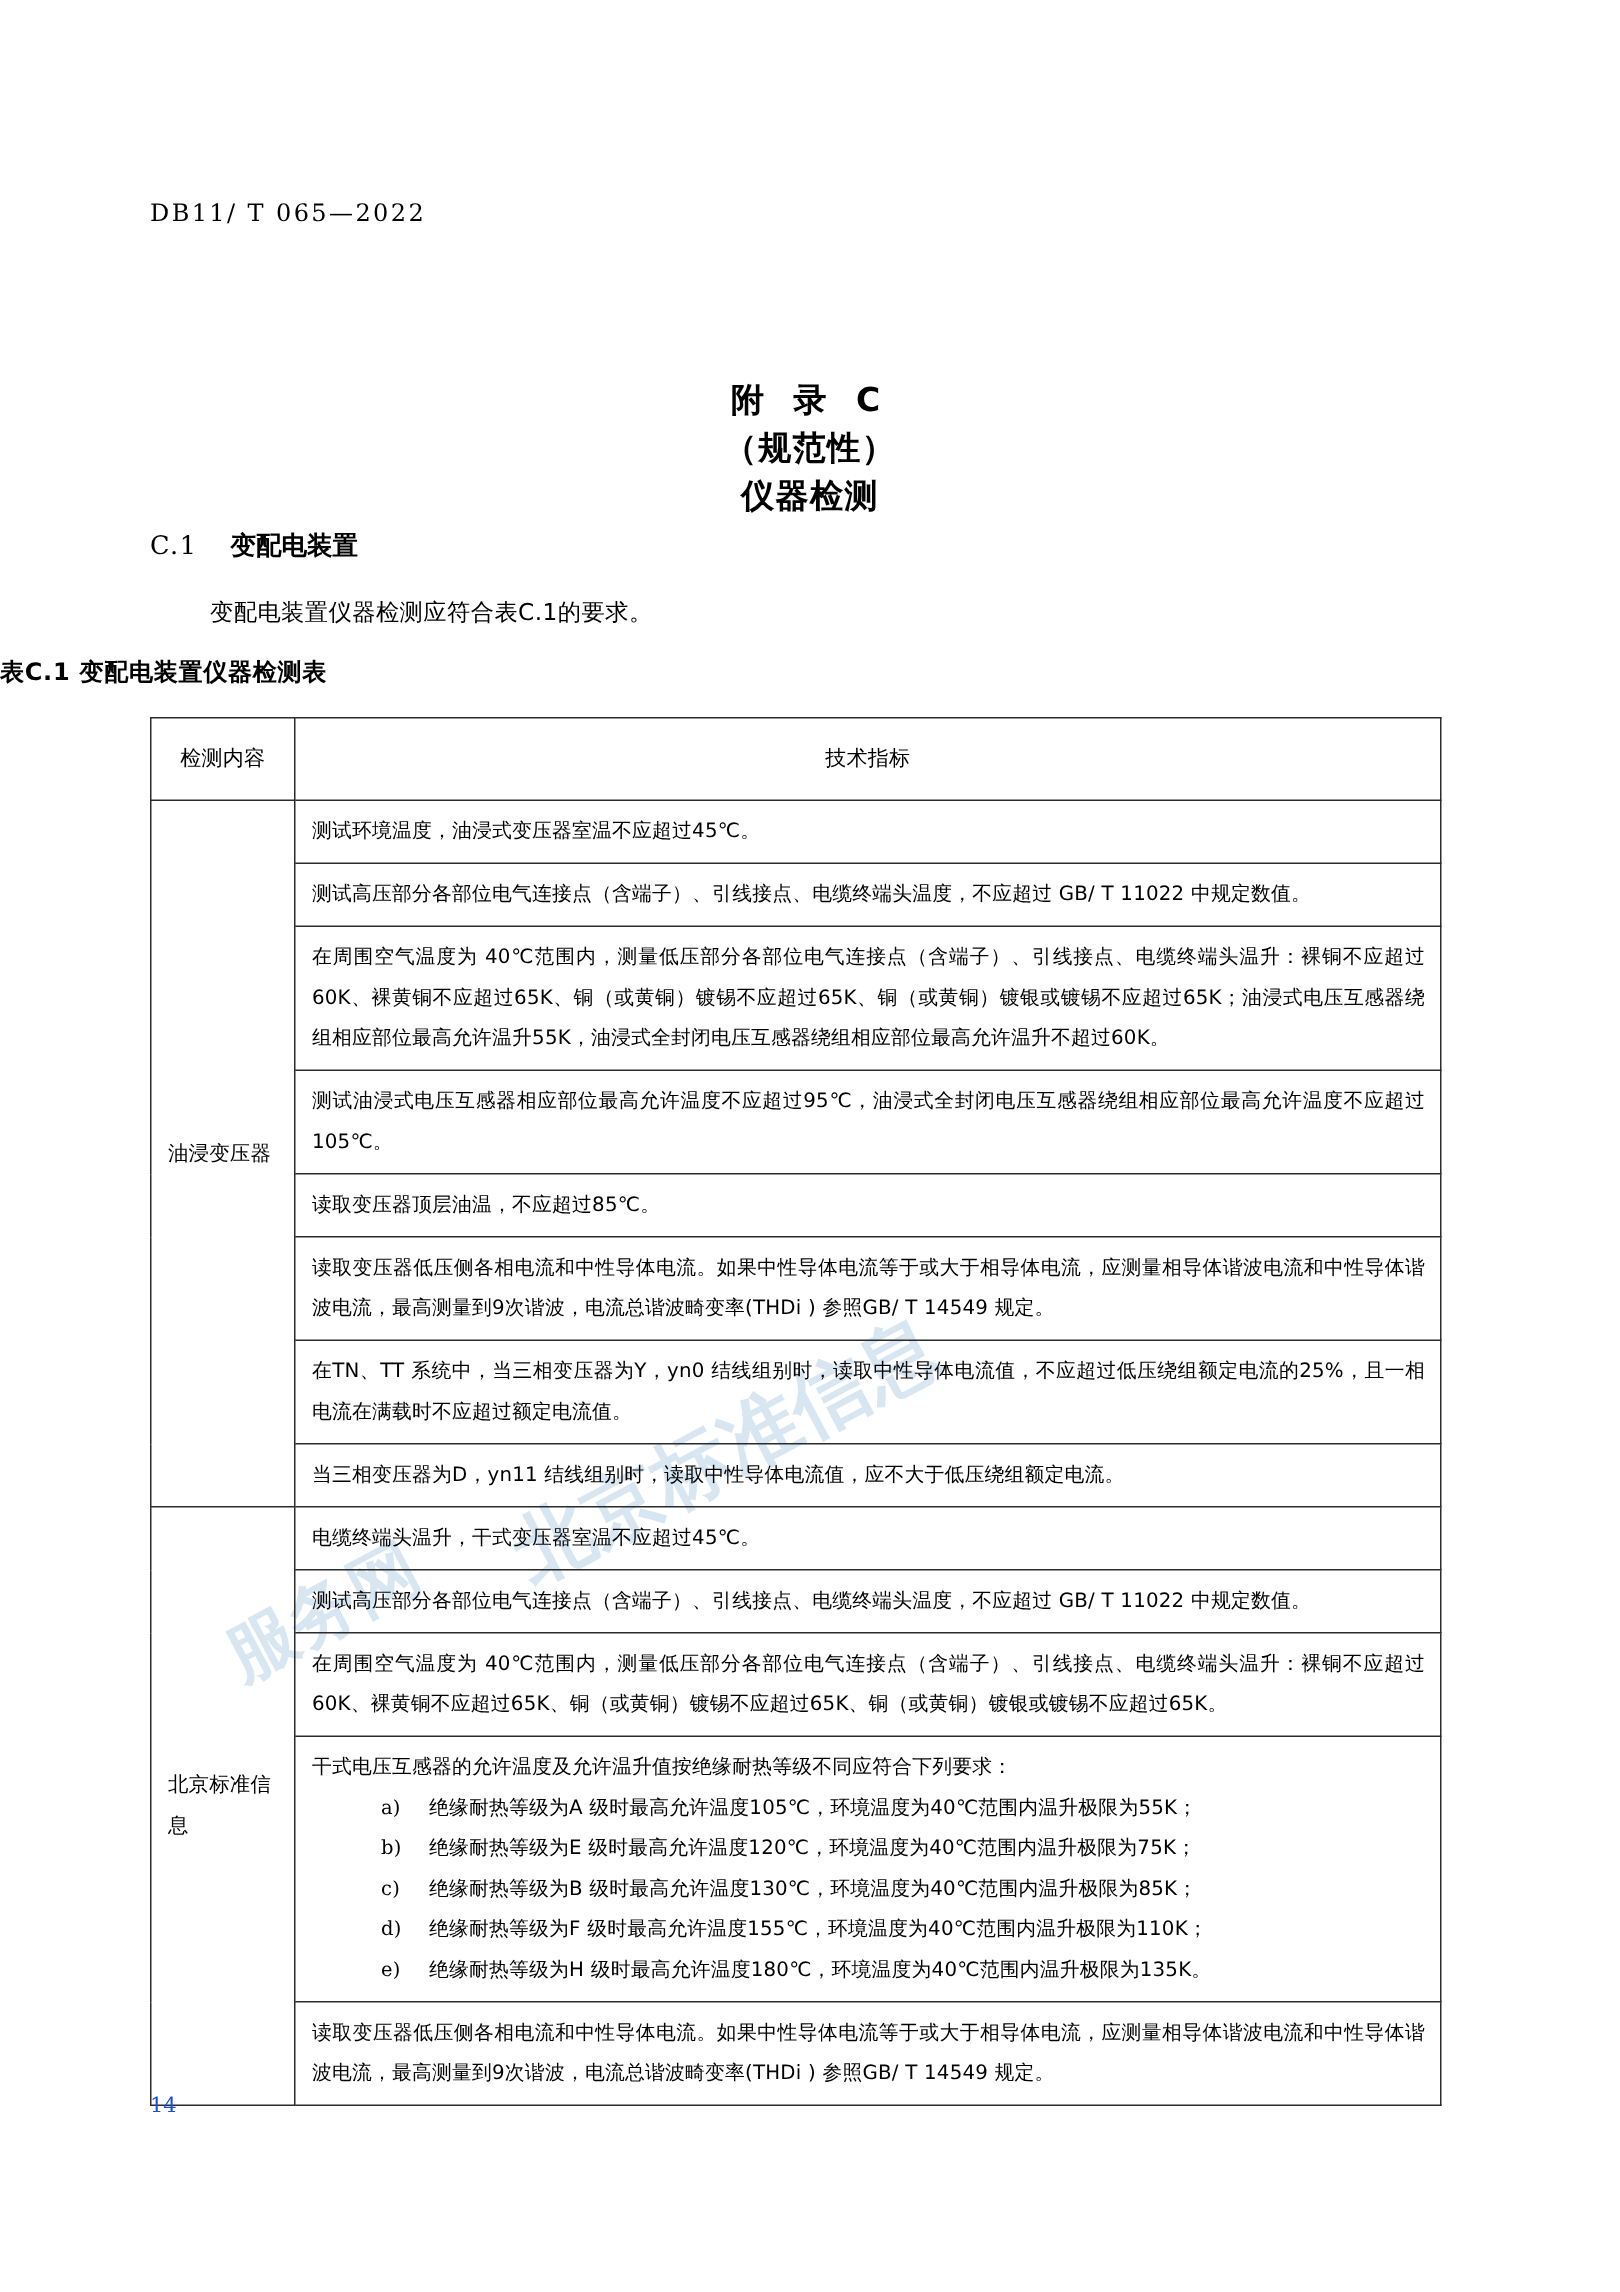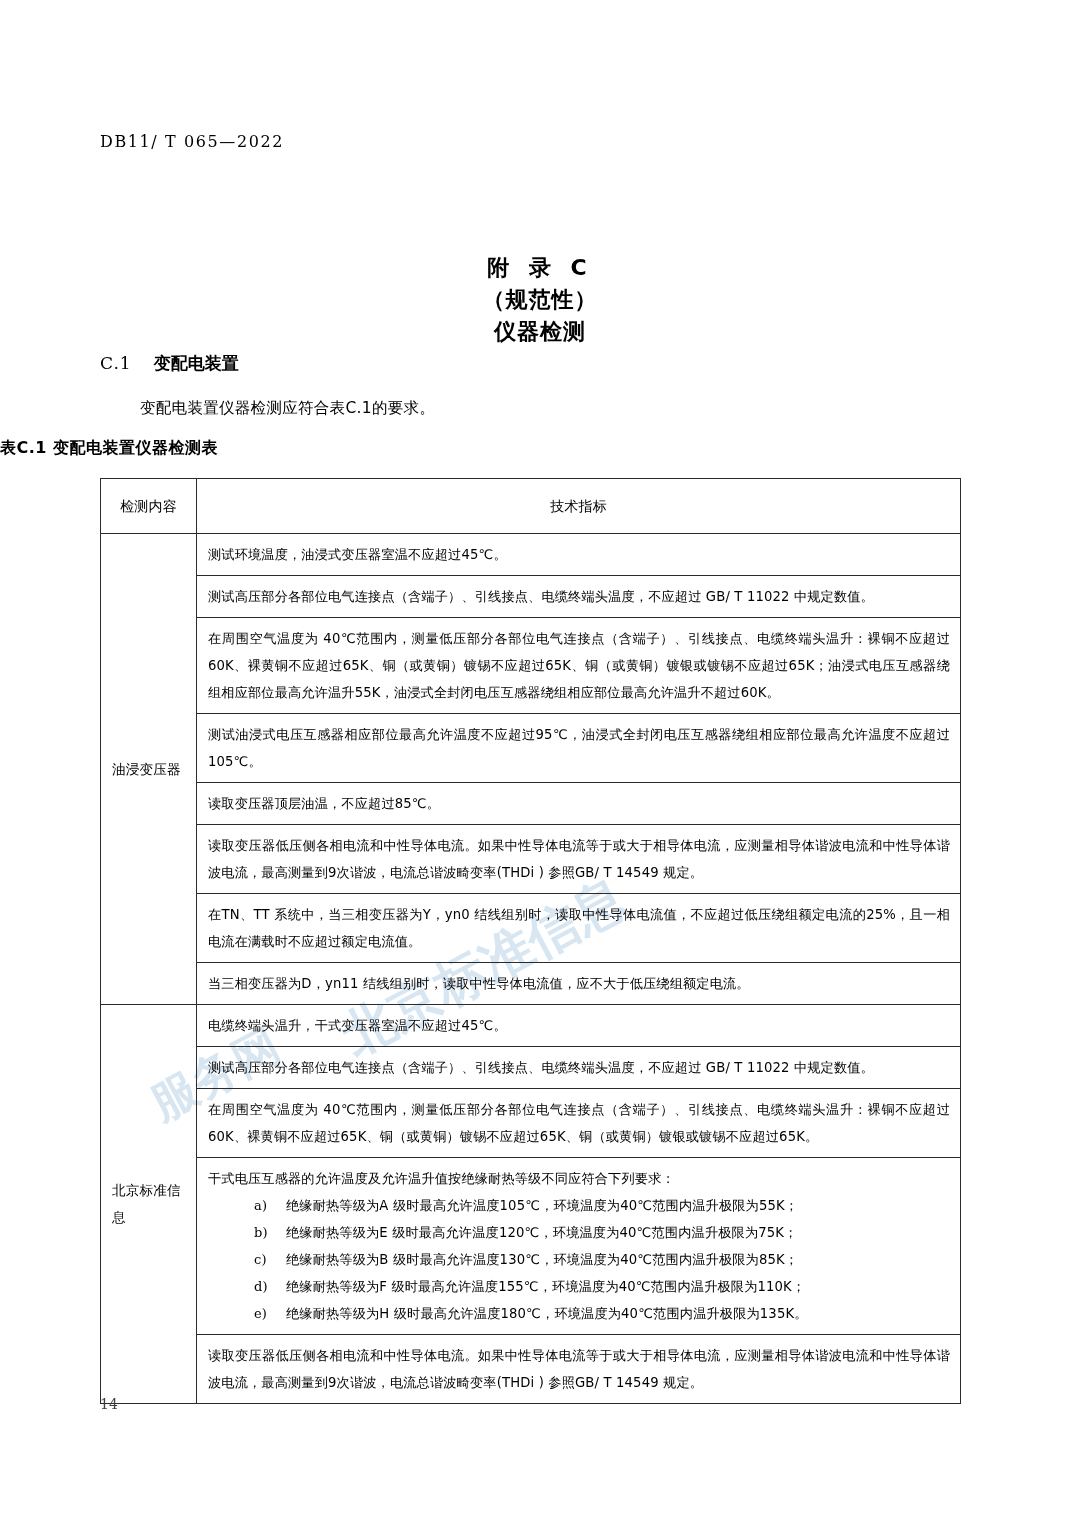--- a/index.html
+++ b/index.html
@@ -166,21 +166,21 @@
   .sublist li .item-text {
     flex: 1 1 auto;
   }
 
   #page-number {
     position: absolute;
     left: 100px;
     top: 1396px;
     font-family: "DejaVu Serif", "Liberation Serif", serif;
     font-size: 14px;
-    color: #404040;
+    color: #1d4ed8;
   }
 </style>
 </head>
 <body>
 
 <div id="watermark-layer">
   <div class="wm wm-a">北京标准信息</div>
   <div class="wm wm-b">服务网</div>
 </div>
 

